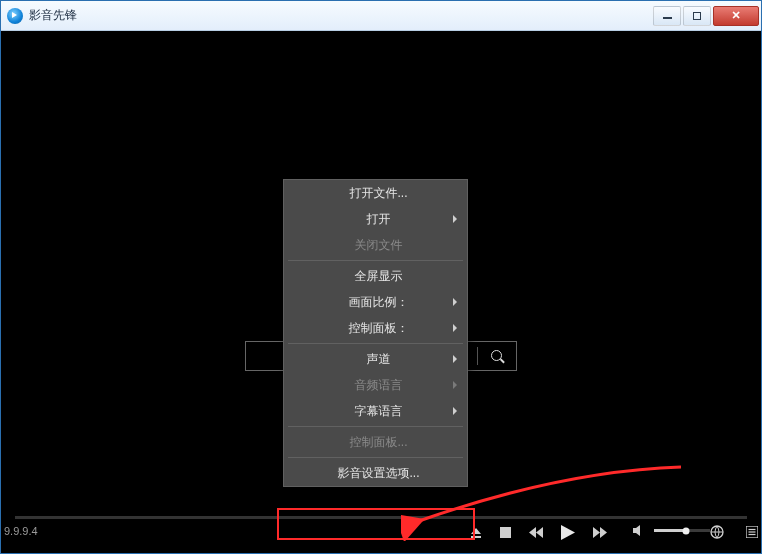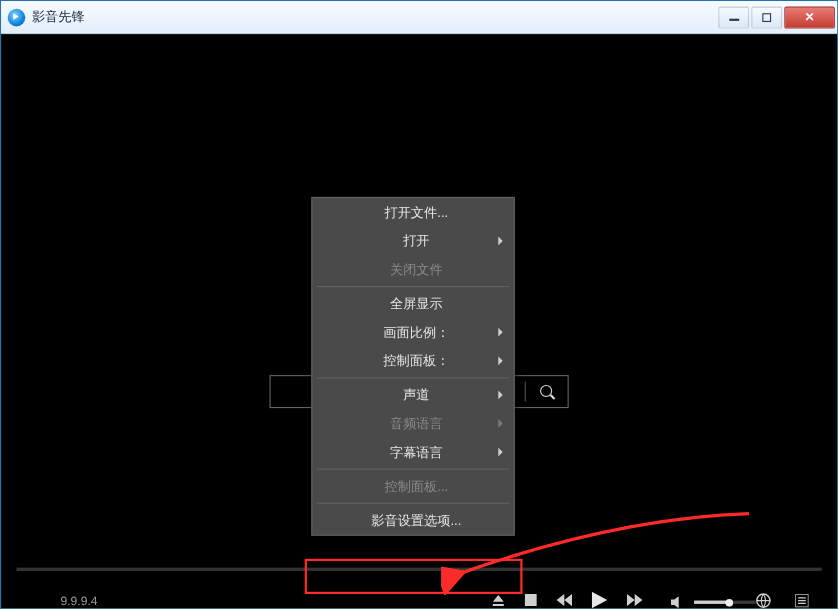--- a/index.html
+++ b/index.html
@@ -44,21 +44,21 @@
 .ctxmenu .sepline { height: 1px; background: #616161; margin: 2px 4px; }
 
 
 .redbox { position: absolute; left: 276px; top: 477px; width: 198px; height: 32px; border: 2px solid #ff2a2a; pointer-events: none; z-index: 5; }
 
 
 .redarrow { position: absolute; left: 400px; top: 430px; width: 290px; height: 80px; pointer-events: none; z-index: 4; }
 
 
 .progress { position: absolute; left: 14px; right: 14px; bottom: 34px; height: 3px; background: #333; }
-.controls { position: absolute; left: 0; right: 0; bottom: 0; height: 28px; display: flex; align-items: flex-end; padding: 0 26px; margin-left: 28px; }
+.controls { position: absolute; left: 0; right: 0; bottom: 0; height: 28px; display: flex; align-items: flex-start; padding: 0 3px; }
 .ver { font-size: 11px; color: #9a9a9a; }
 .controls .spacer { flex: 1; }
 .cgroup { display: flex; align-items: center; gap: 18px; margin-left: 30px; }
 .ic { color: #cfcfcf; display: flex; align-items: center; justify-content: center; }
 .ic svg { display: block; }
 .vol { display: flex; align-items: center; margin-left: 26px; }
 .vol .track { width: 56px; height: 3px; background: #3a3a3a; margin-left: 8px; position: relative; }
 .vol .track .fill { position: absolute; left: 0; top: 0; height: 100%; width: 60%; background: #cfcfcf; }
 .vol .track .knob { position: absolute; left: 58%; top: 50%; transform: translate(-50%,-50%); width: 7px; height: 7px; border-radius: 50%; background: #eee; }
 .right-icons { display: flex; align-items: center; gap: 22px; margin-left: auto; }

